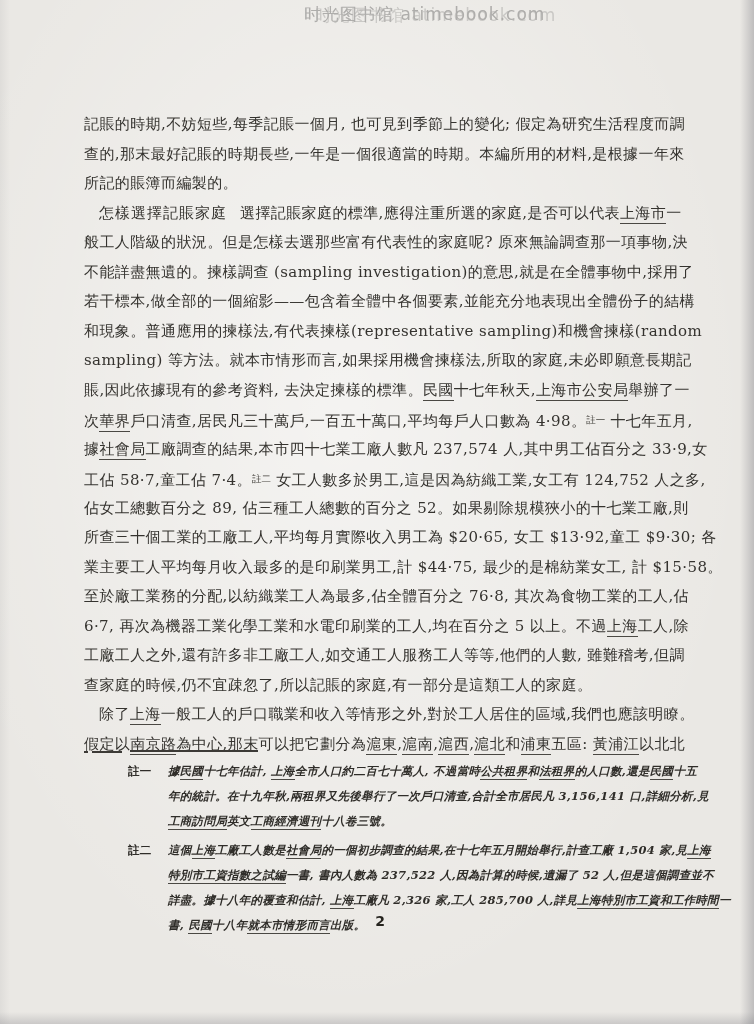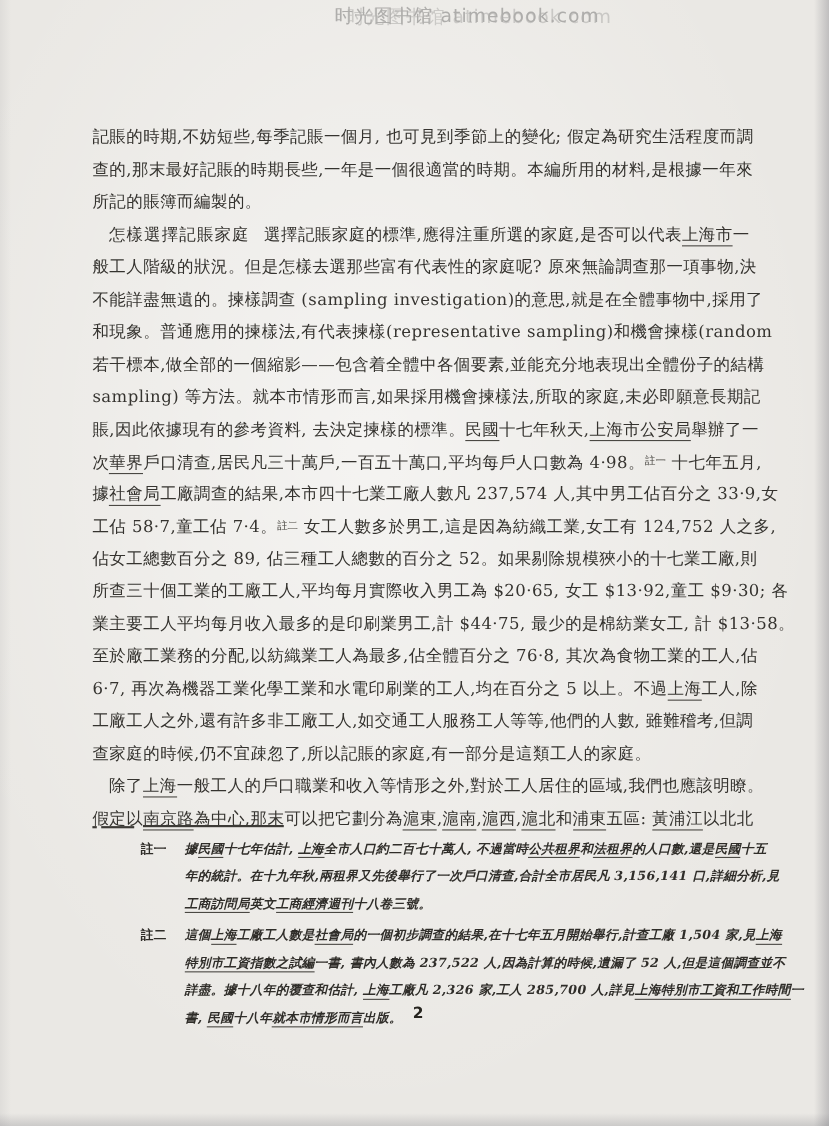--- a/index.html
+++ b/index.html
@@ -72,30 +72,30 @@
     <span>时光图书馆 atimebook.com</span>
   </div>
 
   <div id="body-block">
       <div class="line">記賬的時期,不妨短些,每季記賬一個月, 也可見到季節上的變化; 假定為研究生活程度而調</div>
       <div class="line">查的,那末最好記賬的時期長些,一年是一個很適當的時期。本編所用的材料,是根據一年來</div>
       <div class="line">所記的賬簿而編製的。</div>
       <div class="line indent"><strong class="lead">怎樣選擇記賬家庭</strong>選擇記賬家庭的標準,應得注重所選的家庭,是否可以代表<span class="pn">上海市</span>一</div>
       <div class="line">般工人階級的狀況。但是怎樣去選那些富有代表性的家庭呢? 原來無論調查那一項事物,決</div>
       <div class="line">不能詳盡無遺的。揀樣調查 (sampling investigation)的意思,就是在全體事物中,採用了</div>
+      <div class="line">若干標本,做全部的一個縮影——包含着全體中各個要素,並能充分地表現出全體份子的結構</div>
       <div class="line">和現象。普通應用的揀樣法,有代表揀樣(representative sampling)和機會揀樣(random</div>
-      <div class="line">若干標本,做全部的一個縮影——包含着全體中各個要素,並能充分地表現出全體份子的結構</div>
       <div class="line">sampling) 等方法。就本市情形而言,如果採用機會揀樣法,所取的家庭,未必即願意長期記</div>
       <div class="line">賬,因此依據現有的參考資料, 去決定揀樣的標準。<span class="pn">民國</span>十七年秋天,<span class="pn">上海市公安局</span>舉辦了一</div>
       <div class="line">次<span class="pn">華界</span>戶口清查,居民凡三十萬戶,一百五十萬口,平均每戶人口數為 4·98。<span class="sup">註一</span> 十七年五月,</div>
       <div class="line">據<span class="pn">社會局</span>工廠調查的結果,本市四十七業工廠人數凡 237,574 人,其中男工佔百分之 33·9,女</div>
       <div class="line">工佔 58·7,童工佔 7·4。<span class="sup">註二</span> 女工人數多於男工,這是因為紡織工業,女工有 124,752 人之多,</div>
       <div class="line">佔女工總數百分之 89, 佔三種工人總數的百分之 52。如果剔除規模狹小的十七業工廠,則</div>
       <div class="line">所查三十個工業的工廠工人,平均每月實際收入男工為 $20·65, 女工 $13·92,童工 $9·30; 各</div>
-      <div class="line">業主要工人平均每月收入最多的是印刷業男工,計 $44·75, 最少的是棉紡業女工, 計 $13·58。</div>
+      <div class="line">業主要工人平均每月收入最多的是印刷業男工,計 $44·75, 最少的是棉紡業女工, 計 $15·58。</div>
       <div class="line">至於廠工業務的分配,以紡織業工人為最多,佔全體百分之 76·8, 其次為食物工業的工人,佔</div>
       <div class="line">6·7, 再次為機器工業化學工業和水電印刷業的工人,均在百分之 5 以上。不過<span class="pn">上海</span>工人,除</div>
       <div class="line">工廠工人之外,還有許多非工廠工人,如交通工人服務工人等等,他們的人數, 雖難稽考,但調</div>
       <div class="line">查家庭的時候,仍不宜疎忽了,所以記賬的家庭,有一部分是這類工人的家庭。</div>
       <div class="line indent">除了<span class="pn">上海</span>一般工人的戶口職業和收入等情形之外,對於工人居住的區域,我們也應該明瞭。</div>
       <div class="line">假定以<span class="pn">南京路</span>為中心,那末可以把它劃分為<span class="pn">滬東</span>,<span class="pn">滬南</span>,<span class="pn">滬西</span>,<span class="pn">滬北</span>和<span class="pn">浦東</span>五區: <span class="pn">黃浦江</span>以北北</div>
     </div>
 
   <div id="fn-separator-dot"></div>
   <div id="fn-separator-a"></div>

